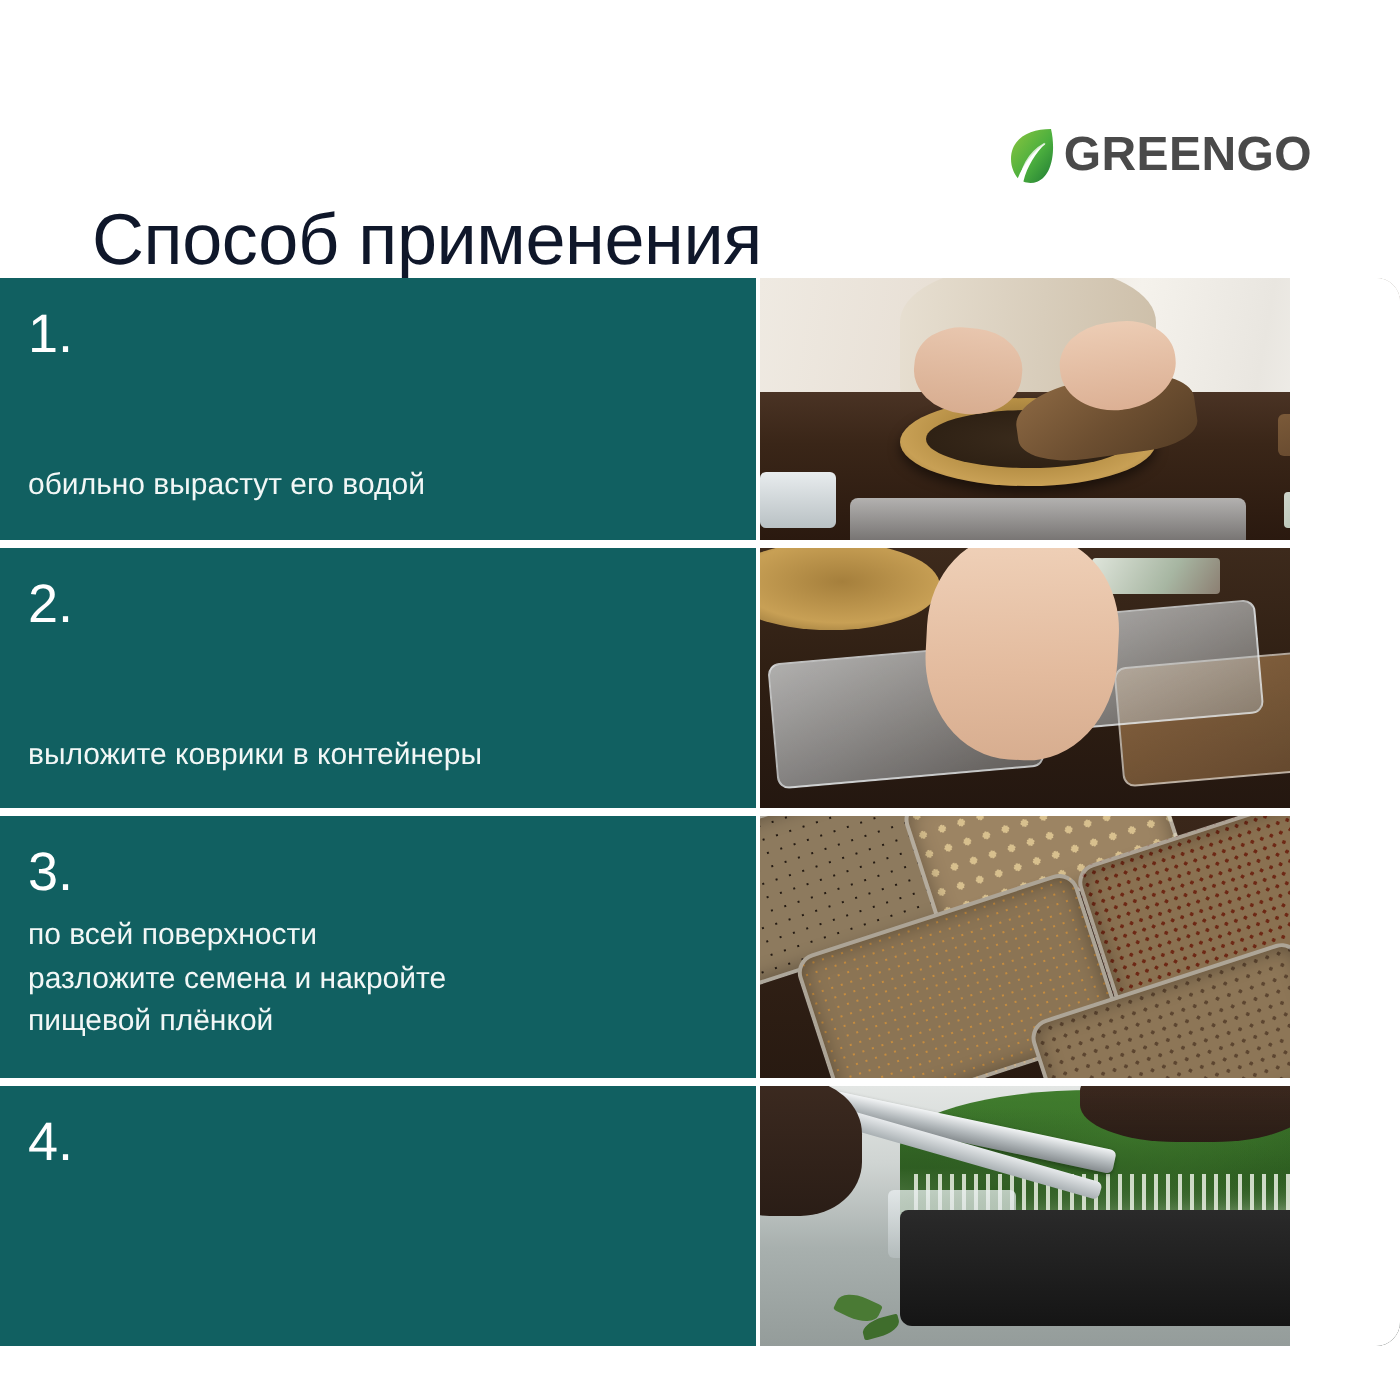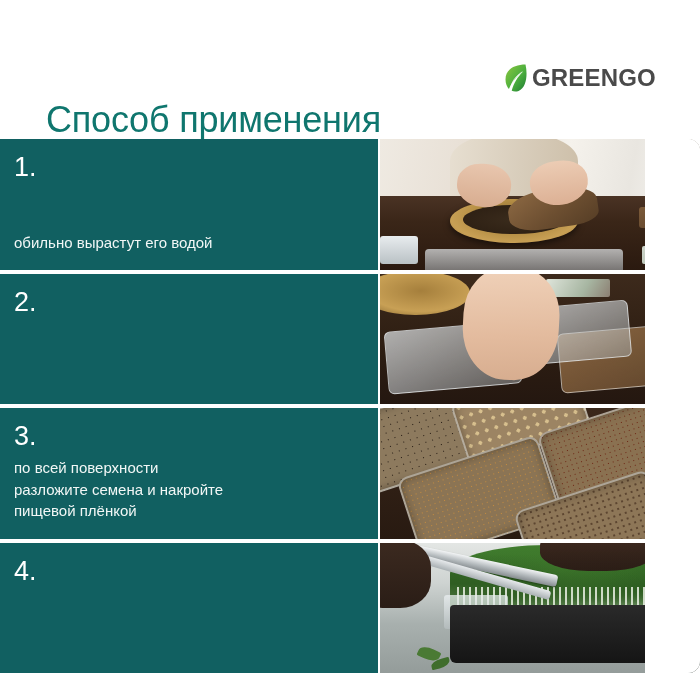--- a/index.html
+++ b/index.html
@@ -20,21 +20,21 @@
     display: flex; align-items: center; gap: 4px;
   }
   .logo-leaf { width: 26px; height: 30px; display: block; }
   .logo-text {
     font-size: 24px; font-weight: bold; letter-spacing: 0.2px;
     color: #4a4a4a; font-family: "Liberation Sans", sans-serif;
     line-height: 1;
   }
   .page-title {
     position: absolute; left: 46px; top: 62px;
-    font-size: 36px; font-weight: normal; color: #0f766e;
+    font-size: 36px; font-weight: normal; color: #0f172a;
     letter-spacing: -0.2px;
     font-family: "Liberation Sans", sans-serif;
   }
 
   
   .steps {
     position: absolute; left: 0; top: 139px; width: 700px; height: 534px;
     display: flex; flex-direction: column; gap: 4px;
   }
   .step-row {
@@ -232,20 +232,21 @@
           <div class="cups"></div>
             <div class="tray"></div>
         </div>
         <div class="photo-mask-right"></div>
       </div>
     </div>
 
     <div class="step-row">
       <div class="step-panel">
         <div class="step-num">2.</div>
+        <div class="step-text">выложите коврики в контейнеры</div>
       </div>
       <div class="step-photo">
         <div class="photo-inner ph2">
           <div class="bowl2"></div>
           <div class="ct c"></div>
             <div class="ct b"></div>
             <div class="ct a"></div>
           <div class="pkt2"></div>
             <div class="hand2"></div>
         </div>

